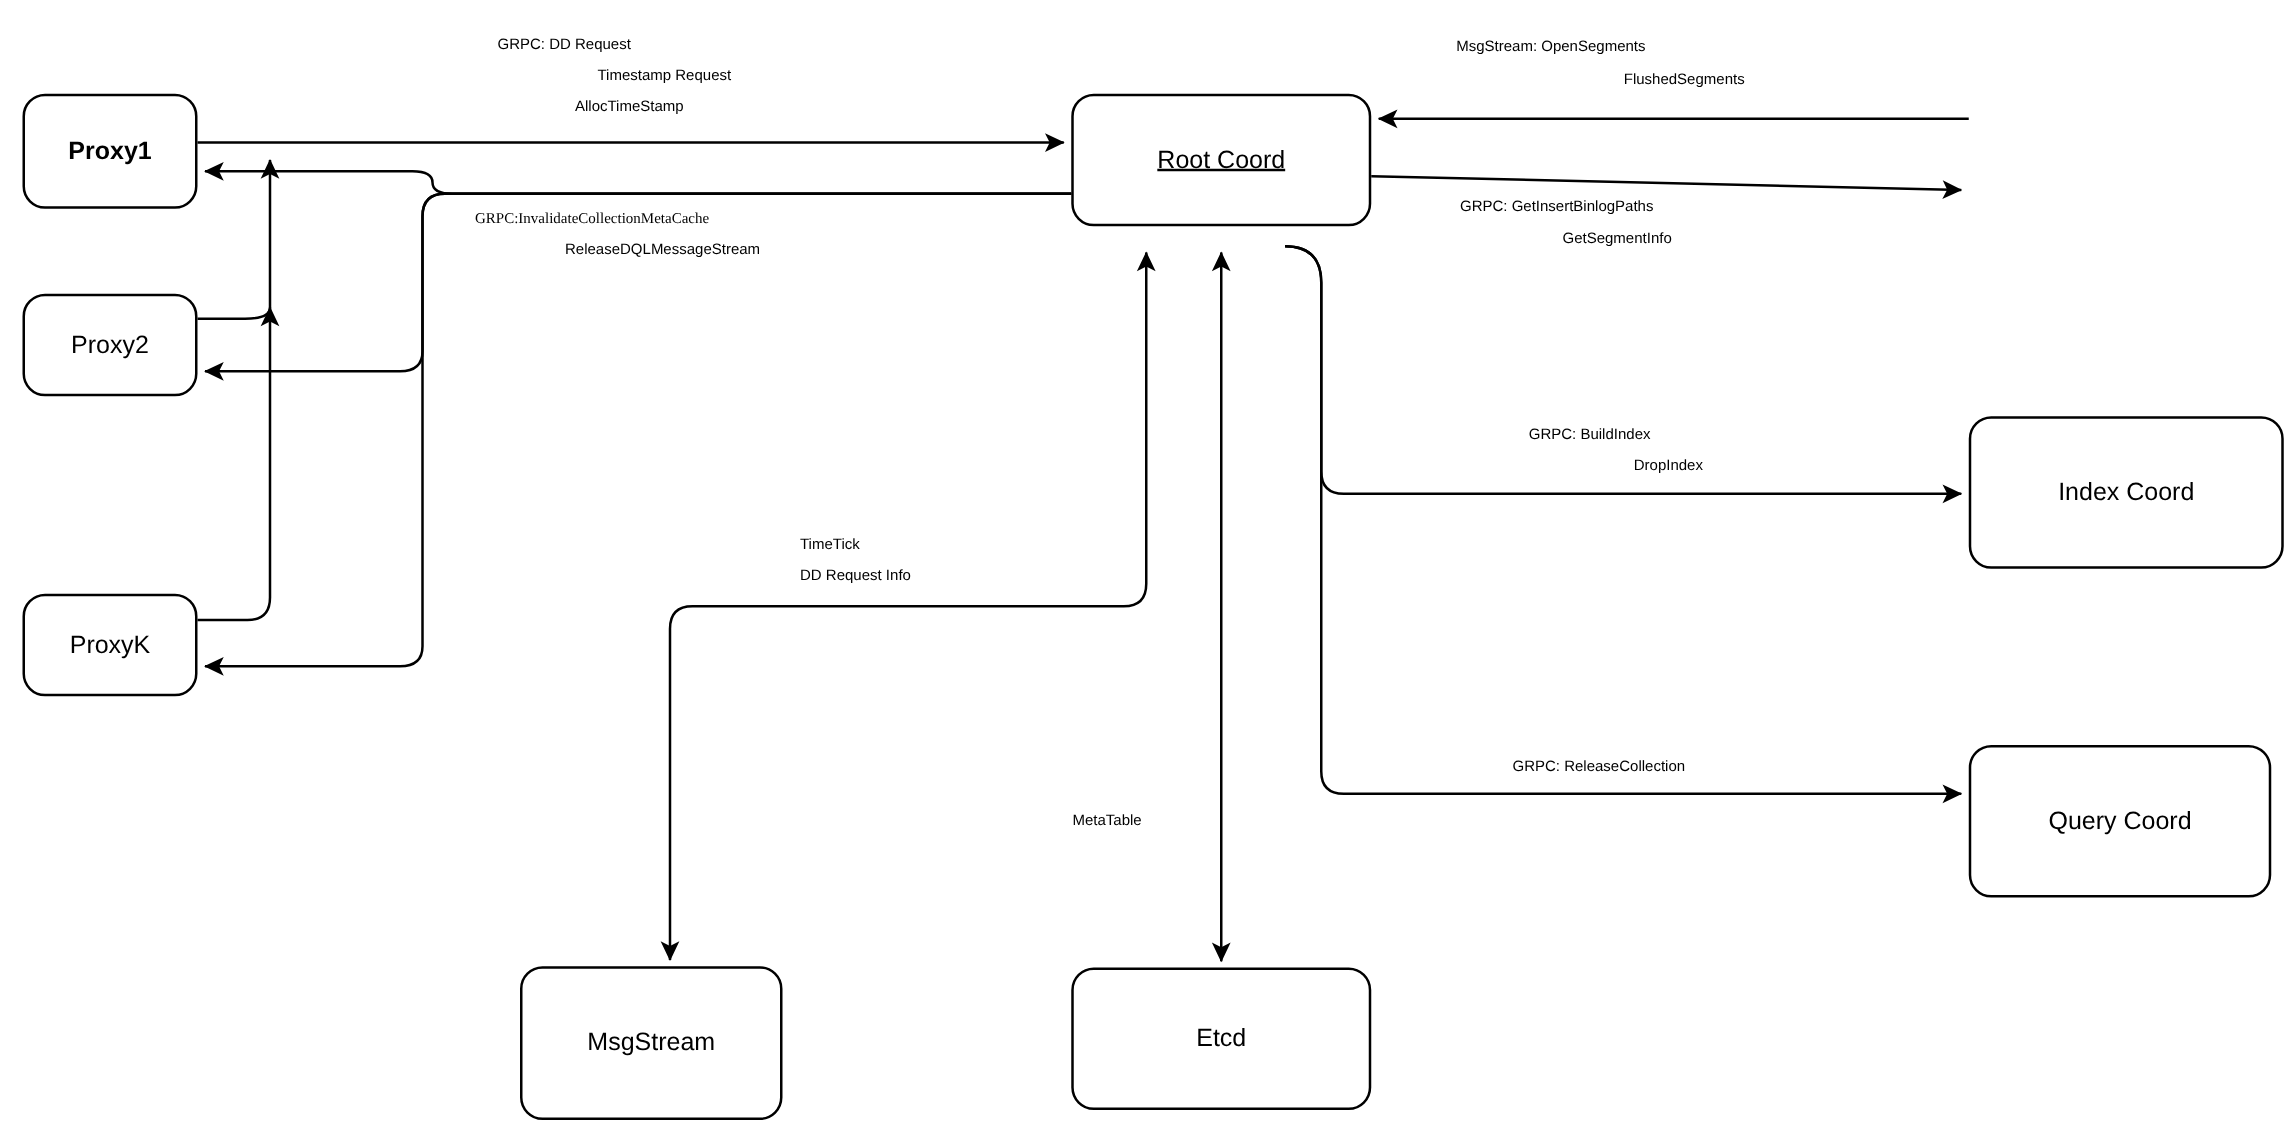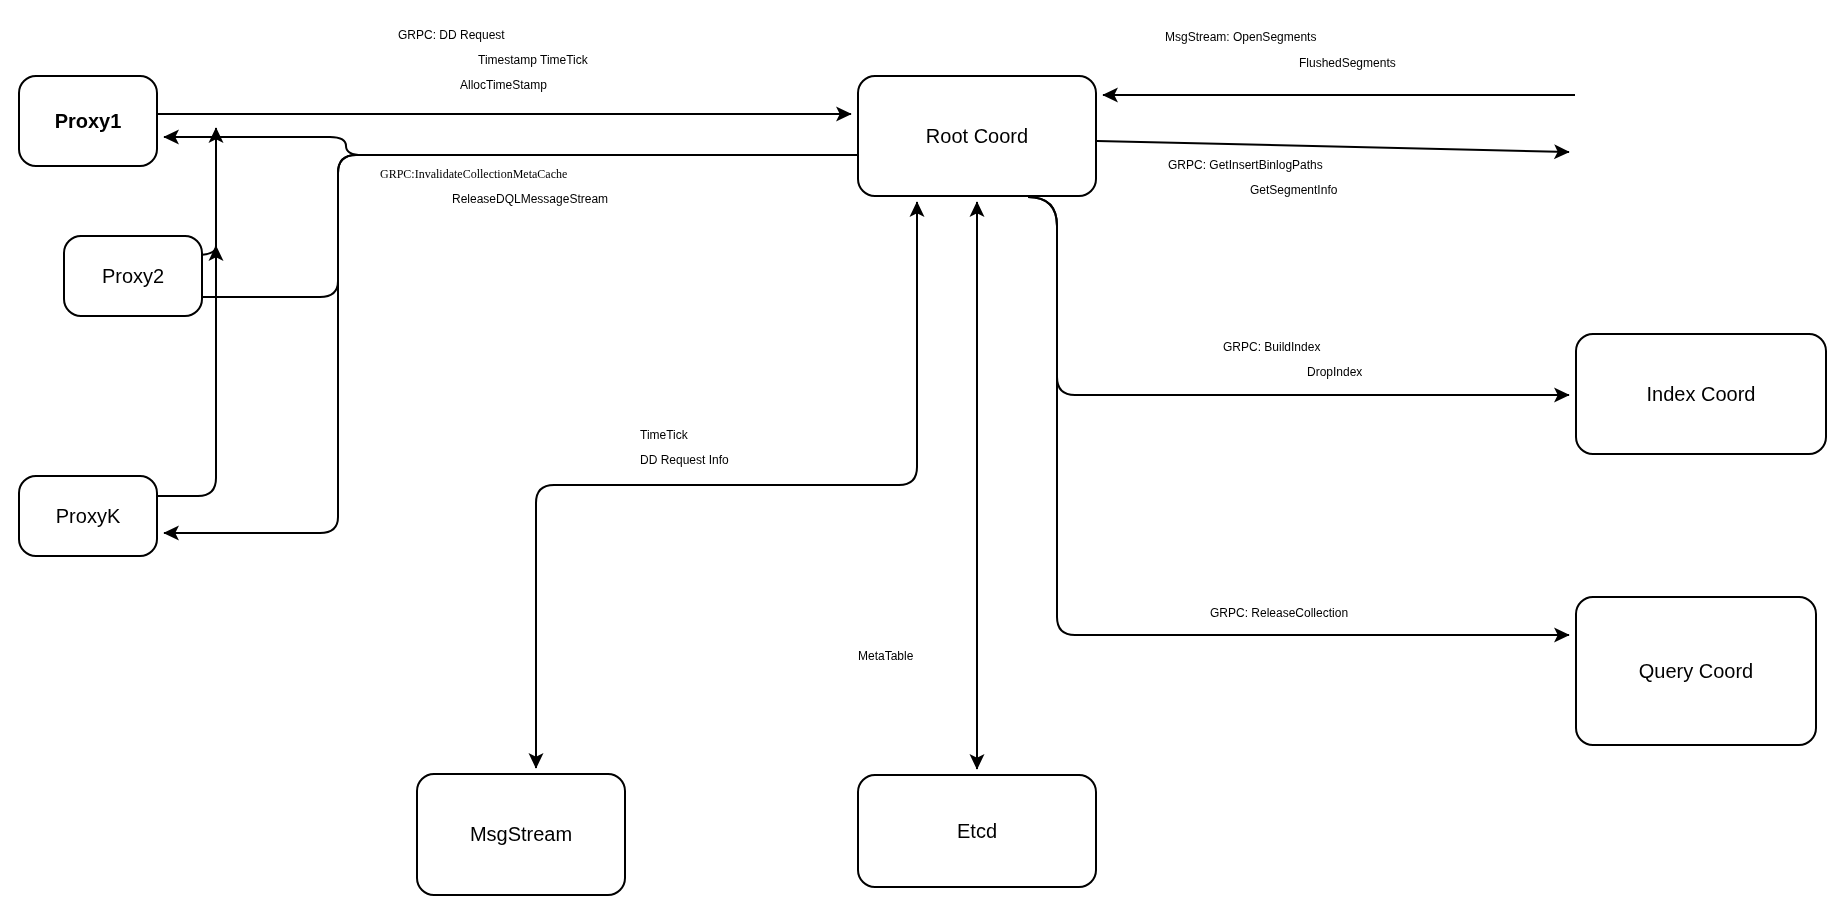--- a/index.html
+++ b/index.html
@@ -50,45 +50,45 @@
         <path class="edge-path" d="M 1028 197 Q 1057 197 1057 226 L 1057 377 Q 1057 395 1075 395 L 1569 395" marker-end="url(#arrowhead)"></path>
         <path class="edge-path" d="M 1028 197 Q 1057 197 1057 226 L 1057 617 Q 1057 635 1075 635 L 1569 635" marker-end="url(#arrowhead)"></path>
         <path class="edge-path" d="M 917 202 L 917 467 Q 917 485 899 485 L 554 485 Q 536 485 536 503 L 536 768" marker-end="url(#arrowhead)" marker-start="url(#arrowhead)"></path>
         <path class="edge-path" d="M 977 202 L 977 769" marker-end="url(#arrowhead)" marker-start="url(#arrowhead)"></path>
       </g>
   </svg>
   <div id="nodes-layer">
       <div class="node" style="left: 18px; top: 75px; width: 140px; height: 92px; font-weight: bold;">
         <span>Proxy1</span>
       </div>
-      <div class="node" style="left: 18px; top: 235px; width: 140px; height: 82px; margin-left: 45px;">
+      <div class="node" style="left: 18px; top: 235px; width: 140px; height: 82px;">
         <span>Proxy2</span>
       </div>
       <div class="node" style="left: 18px; top: 475px; width: 140px; height: 82px;">
         <span>ProxyK</span>
       </div>
-      <div class="node" style="left: 857px; top: 75px; width: 240px; height: 122px;">
+      <div class="node" style="left: 857px; top: 75px; width: 240px; height: 106px; text-decoration: underline;">
         <span>Root Coord</span>
       </div>
       <div class="node" style="left: 1575px; top: 333px; width: 252px; height: 122px;">
         <span>Index Coord</span>
       </div>
-      <div class="node" style="left: 1575px; top: 596px; width: 242px; height: 150px;">
+      <div class="node" style="left: 1575px; top: 596px; width: 242px; height: 122px;">
         <span>Query Coord</span>
       </div>
       <div class="node" style="left: 416px; top: 773px; width: 210px; height: 123px;">
         <span>MsgStream</span>
       </div>
       <div class="node" style="left: 857px; top: 774px; width: 240px; height: 114px;">
         <span>Etcd</span>
       </div>
     </div>
   <div id="labels-layer">
       <div class="edge-label" style="left: 398px; top: 24px;">GRPC: DD Request</div>
-      <div class="edge-label" style="left: 478px; top: 49px;">Timestamp TimeTick</div>
+      <div class="edge-label" style="left: 478px; top: 49px;">Timestamp Request</div>
       <div class="edge-label" style="left: 460px; top: 74px;">AllocTimeStamp</div>
       <div class="edge-label" style="left: 380px; top: 163px; font-family: Liberation Serif, serif;">GRPC:InvalidateCollectionMetaCache</div>
       <div class="edge-label" style="left: 452px; top: 188px;">ReleaseDQLMessageStream</div>
       <div class="edge-label" style="left: 640px; top: 424px;">TimeTick</div>
       <div class="edge-label" style="left: 640px; top: 449px;">DD Request Info</div>
       <div class="edge-label" style="left: 858px; top: 645px;">MetaTable</div>
       <div class="edge-label" style="left: 1165px; top: 26px;">MsgStream: OpenSegments</div>
       <div class="edge-label" style="left: 1299px; top: 52px;">FlushedSegments</div>
       <div class="edge-label" style="left: 1168px; top: 154px;">GRPC: GetInsertBinlogPaths</div>
       <div class="edge-label" style="left: 1250px; top: 179px;">GetSegmentInfo</div>

